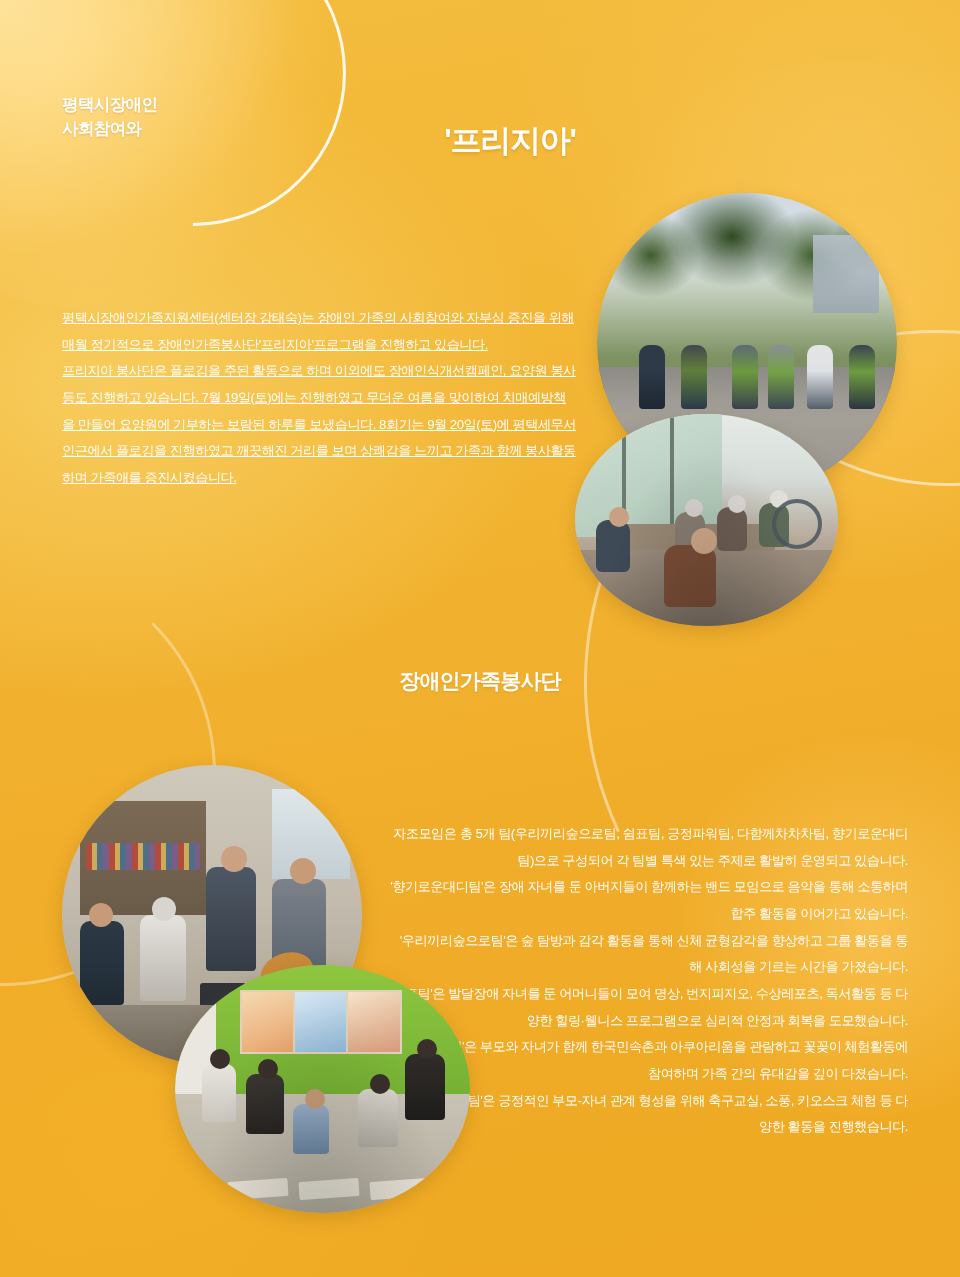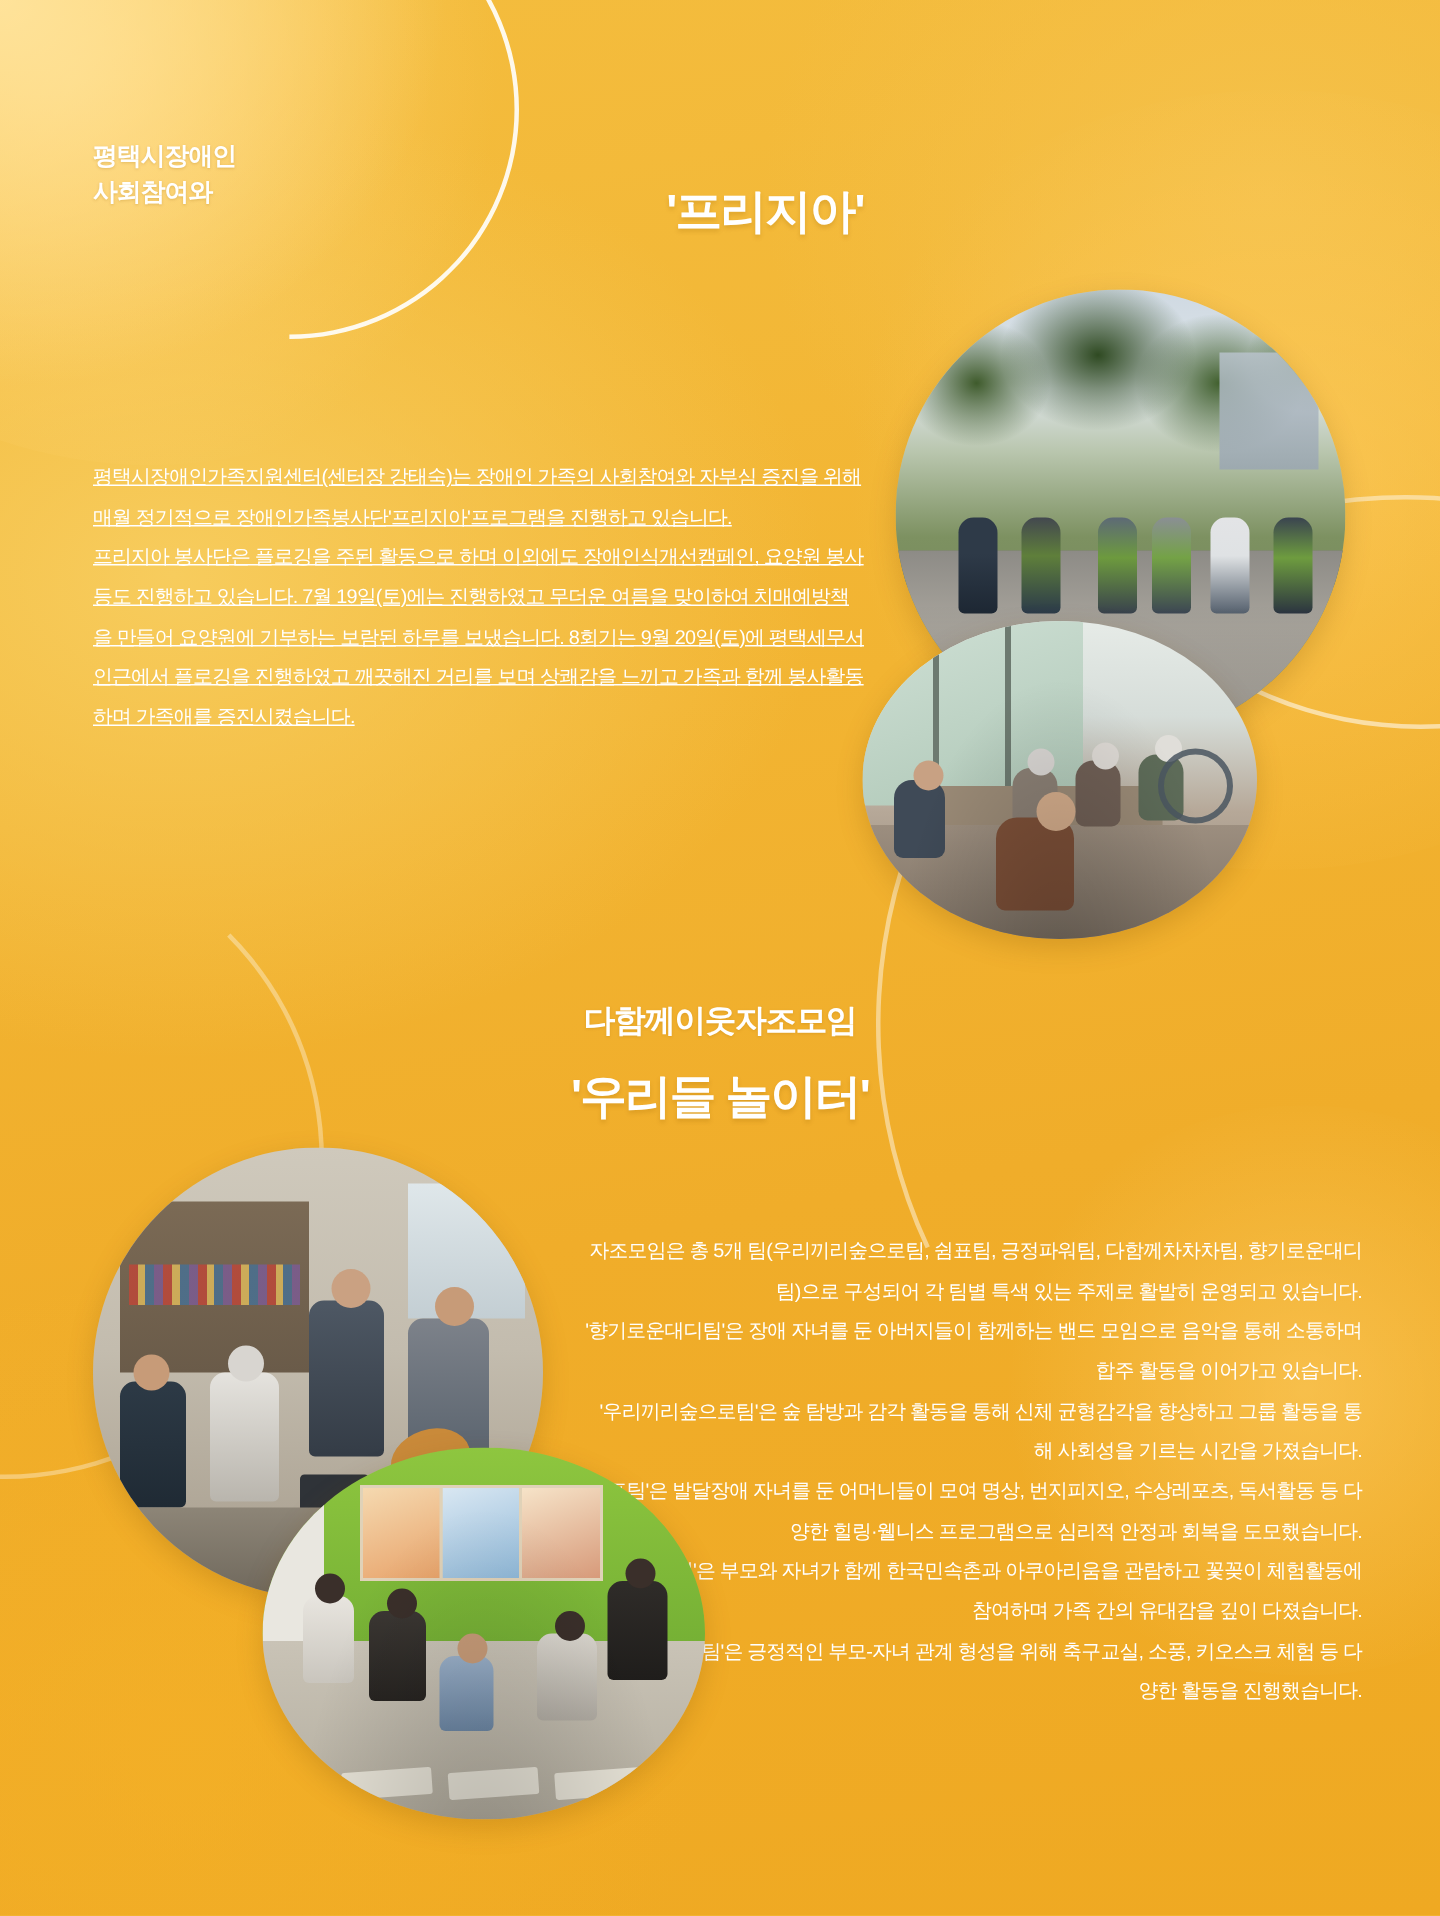--- a/index.html
+++ b/index.html
@@ -290,22 +290,21 @@
       <div class="p2-body" style="left:70%; top:42%; width:30px; height:44px; background:#5d6b58;"></div>
       <div class="p2-head" style="left:74%; top:36%; width:18px; height:18px; background:#e0ded9;"></div>
       <div class="p2-body" style="left:34%; top:62%; width:52px; height:62px; background:#7d5038; border-radius:14px 14px 6px 6px;"></div>
       <div class="p2-head" style="left:44%; top:54%; width:26px; height:26px; background:#d3ac8b;"></div>
       <div class="p2-wheel"></div>
       <div class="p2-shadow"></div>
     </div>
   </div>
 
   <div class="sec2-heading">
-    <div class="eyebrow">다함께이웃자조모임</div>
-    <div class="title-main">'우리들 놀이터'</div>
+    <div class="eyebrow">장애인가족봉사단</div>
   </div>
 
   <div class="body-text sec2-body">
     <div class="gap"></div>
     <p style="white-space: pre-line; text-align: right;">자조모임은 총 5개 팀(우리끼리숲으로팀, 쉼표팀, 긍정파워팀, 다함께차차차팀, 향기로운대디팀)으로 구성되어 각 팀별 특색 있는 주제로 활발히 운영되고 있습니다.
 '향기로운대디팀'은 장애 자녀를 둔 아버지들이 함께하는 밴드 모임으로 음악을 통해 소통하며 합주 활동을 이어가고 있습니다.
 '우리끼리숲으로팀'은 숲 탐방과 감각 활동을 통해 신체 균형감각을 향상하고 그룹 활동을 통해 사회성을 기르는 시간을 가졌습니다.
 '쉼표팀'은 발달장애 자녀를 둔 어머니들이 모여 명상, 번지피지오, 수상레포츠, 독서활동 등 다양한 힐링·웰니스 프로그램으로 심리적 안정과 회복을 도모했습니다.
 '긍정파워팀'은 부모와 자녀가 함께 한국민속촌과 아쿠아리움을 관람하고 꽃꽂이 체험활동에 참여하며 가족 간의 유대감을 깊이 다졌습니다.
 '다함께차차차팀'은 긍정적인 부모-자녀 관계 형성을 위해 축구교실, 소풍, 키오스크 체험 등 다양한 활동을 진행했습니다.</p>

